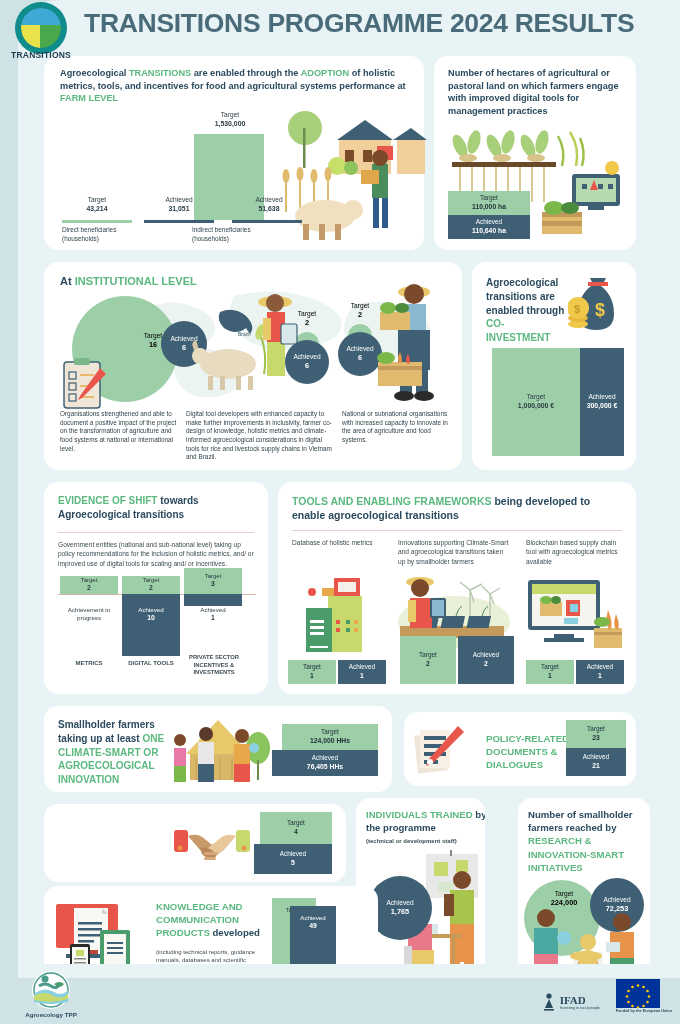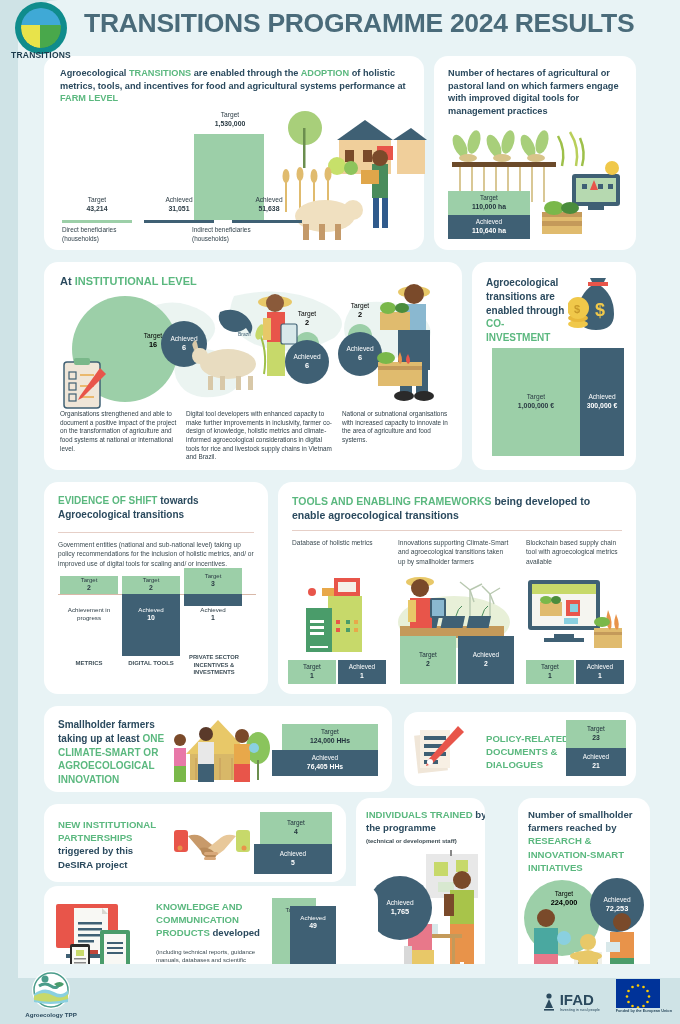--- a/index.html
+++ b/index.html
@@ -543,23 +543,20 @@
       <span>Target</span>
         <b>23</b>
     </div>
     <div class="tag tag-d" style="position:absolute;left:162px;top:36px;width:60px;height:28px;">
       <span>Achieved</span>
         <b>21</b>
     </div>
   </div>
 
   <div class="card" style="left:44px;top:804px;width:302px;height:78px;">
-    <div class="ttl" style="position:absolute;left:14px;top:14px;width:110px;font-size:9.6px;">
-      <span class="hl-green">NEW INSTITUTIONAL PARTNERSHIPS</span><span> triggered by this DeSIRA project</span>
-    </div>
     <svg style="position:absolute;left:130px;top:18px;" width="76" height="44" viewBox="0 0 76 44">
       <rect x="0" y="8" width="14" height="22" rx="3" fill="#e8554a"></rect>
       <rect x="62" y="8" width="14" height="22" rx="3" fill="#c7d96a"></rect>
       <path d="M14 14 q10 -4 18 4 l10 8 q4 4 0 8 q-4 4 -8 0 l-8 -6 z" fill="#c89a6a"></path>
       <path d="M62 14 q-10 -4 -18 4 l-10 8 q-4 4 0 8 q4 4 8 0 l8 -6 z" fill="#e8c89a"></path>
       <path d="M26 26 q8 -2 14 4 q4 4 0 6 q-6 2 -12 -4z" fill="#b88a5a"></path>
       <g fill="#d8a87a">
           <rect x="30" y="30" width="14" height="3" rx="1.5"></rect>
           <rect x="30" y="35" width="12" height="3" rx="1.5"></rect>
         </g>
@@ -701,21 +698,21 @@
     <div style="font-size:6.2px;font-weight:bold;color:#2b4a5e;margin-top:1px;">Agroecology TPP</div>
   </div>
 
   <div style="position:absolute;right:80px;bottom:12px;display:flex;align-items:center;gap:4px;">
     <svg width="14" height="20" viewBox="0 0 14 20">
       <circle cx="7" cy="4" r="2.6" fill="#2b4a5e"></circle>
       <path d="M7 7 l4 9 l-8 0z" fill="#2b4a5e"></path>
       <rect x="2" y="17" width="10" height="1.6" fill="#2b4a5e"></rect>
     </svg>
     <div>
-      <div style="font-size:15px;font-weight:bold;color:#2b4a5e;">IFAD</div>
+      <div style="font-size:11px;font-weight:bold;color:#2b4a5e;font-family:Liberation Serif, serif;">IFAD</div>
       <div style="font-size:3.8px;color:#2b4a5e;">Investing in rural people</div>
     </div>
   </div>
 
   <div style="position:absolute;right:8px;bottom:10px;text-align:center;">
     <svg width="44" height="29" viewBox="0 0 44 29">
       <rect x="0" y="0" width="44" height="29" fill="#003399"></rect>
       <g fill="#FFCC00">
         <circle cx="22" cy="6.5" r="1.3"></circle>
           <circle cx="27.5" cy="8" r="1.3"></circle>

